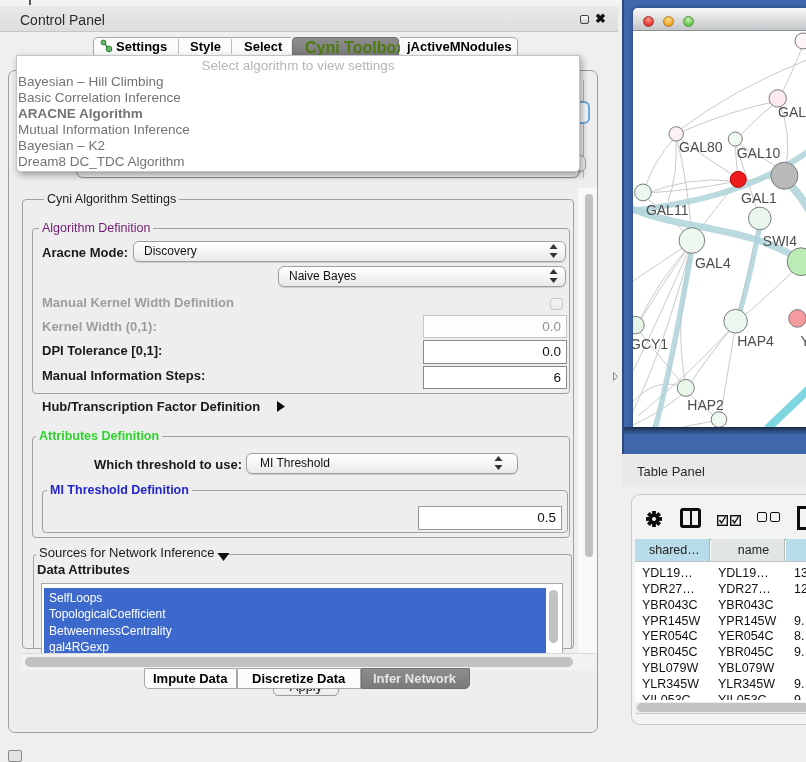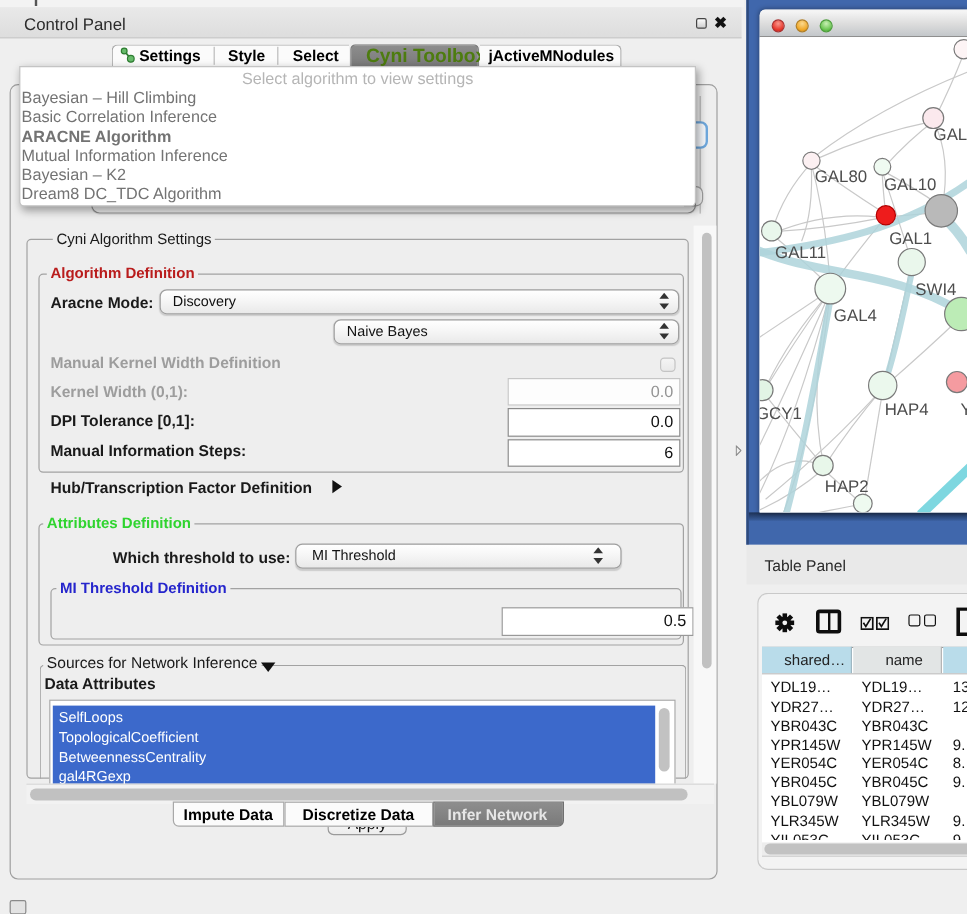--- a/index.html
+++ b/index.html
@@ -59,21 +59,21 @@
   <div class="abs" style="left:583px;top:80px;width:1px;height:98px;background:#b7b7b7;"></div>
   <div class="abs" style="left:572px;top:101px;width:18px;height:23px;border:2.5px solid #6ea7dc;border-radius:6px;background:#f3f6fa;"></div>
   <div class="abs" style="left:570px;top:155px;width:16px;height:17px;border:1px solid #9f9f9f;border-radius:0 6px 6px 0;background:#f2f2f2;"></div>
 
   <div class="abs" style="left:76px;top:140px;width:504px;height:38px;border:1.5px solid #8f8f8f;border-radius:7px;box-shadow:0 1px 0 rgba(0,0,0,0.08);"></div>
 
   <div class="grp" style="left:22px;top:199px;width:552px;height:450px;"></div>
   <div class="grpTitle" style="left:44px;top:192px;color:#1a1a1a;">Cyni Algorithm Settings</div>
 
   <div class="grp" style="left:32px;top:228px;width:538px;height:166px;"></div>
-  <div class="grpTitle" style="left:39px;top:221px;color:#b91c1c;font-weight:bold;">Algorithm Definition</div>
+  <div class="grpTitle" style="left:39px;top:221px;color:#701a75;font-weight:normal;">Algorithm Definition</div>
 
   <div class="lbl" style="left:42px;top:245px;">Aracne Mode:</div>
   <div class="combo" style="left:133px;top:241px;width:433px;">Discovery</div>
   <div class="arr" style="left:549px;top:244px;"><svg width="9" height="14">
         <polygon points="4.5,0 8.5,5 0.5,5" fill="#333"></polygon>
         <polygon points="4.5,14 8.5,9 0.5,9" fill="#333"></polygon>
       </svg></div>
   <div class="combo" style="left:278px;top:266px;width:288px;">Naive Bayes</div>
   <div class="arr" style="left:549px;top:269px;"><svg width="9" height="14">
         <polygon points="4.5,0 8.5,5 0.5,5" fill="#333"></polygon>
@@ -99,21 +99,21 @@
   <div class="grpTitle" style="left:36px;top:429px;color:#2fd42f;font-weight:bold;">Attributes Definition</div>
   <div class="lbl" style="left:94px;top:457px;">Which threshold to use:</div>
   <div class="combo" style="left:246px;top:453px;width:272px;padding-left:13px;">MI Threshold</div>
   <div class="arr" style="left:494px;top:456px;"><svg width="9" height="14">
         <polygon points="4.5,0 8.5,5 0.5,5" fill="#333"></polygon>
         <polygon points="4.5,14 8.5,9 0.5,9" fill="#333"></polygon>
       </svg></div>
 
   <div class="grp" style="left:42px;top:490px;width:526px;height:43px;"></div>
   <div class="grpTitle" style="left:47px;top:483px;color:#2525cc;font-weight:bold;">MI Threshold Definition</div>
-  <div class="fld" style="left:418px;top:506px;width:160px;height:24px;line-height:22px;border-color:#999;padding-left:22px;">0.5</div>
+  <div class="fld" style="left:418px;top:506px;width:144px;height:24px;line-height:22px;border-color:#999;padding-left:22px;">0.5</div>
 
   <div class="grp" style="left:33px;top:554px;width:539px;height:95px;border-radius:4px 4px 0 0;border-bottom:none;"></div>
   <div class="grpTitle" style="left:36px;top:546px;color:#1a1a1a;font-size:13px;">Sources for Network Inference</div>
   <div class="abs" style="left:217px;top:548px;width:13px;height:10px;">
     <svg width="13" height="10">
         <polygon points="0.5,1 12.5,1 6.5,9" fill="#111"></polygon>
       </svg>
   </div>
   <div class="lbl" style="left:37px;top:562px;">Data Attributes</div>
 
@@ -279,21 +279,21 @@
   <div class="abs" style="left:137px;top:512px;width:10px;height:10px;border:1.4px solid #111;border-radius:2px;"></div>
   <div class="abs" style="left:150px;top:512px;width:10px;height:10px;border:1.4px solid #111;border-radius:2px;"></div>
   <div class="abs" style="left:176px;top:506px;width:22px;height:24px;overflow:hidden;">
     <svg width="22" height="24" viewBox="0 0 22 24">
       <path d="M2.5 1.5 L12 1.5 L19 8.5 L19 22.5 L2.5 22.5 Z" fill="none" stroke="#0d0d0d" stroke-width="3"></path>
       <path d="M12 1.5 L12 8.5 L19 8.5" fill="none" stroke="#0d0d0d" stroke-width="2"></path>
     </svg>
   </div>
 
   <div class="abs" style="left:15px;top:539px;width:171px;height:163px;background:#fff;border-top:1px solid #9a9a9a;"></div>
-  <div class="abs" style="left:15px;top:539px;width:75px;height:22px;background:#b9dcea;border-right:1px solid #9fb7c2;font-size:12.5px;color:#222;text-align:center;line-height:22px;padding-left:14px;">shared…</div>
+  <div class="abs" style="left:15px;top:539px;width:75px;height:22px;background:#b9dcea;border-right:1px solid #9fb7c2;font-size:12.5px;color:#222;line-height:22px;padding-left:14px;">shared…</div>
   <div class="abs" style="left:91px;top:539px;width:74px;height:22px;background:#e2e5e5;border-right:1px solid #b5b5b5;font-size:12.5px;color:#222;text-align:center;line-height:22px;padding-left:12px;">name</div>
   <div class="abs" style="left:166px;top:539px;width:20px;height:22px;background:#b9dcea;"></div>
   <div class="abs" style="left:15px;top:561px;width:171px;height:1px;background:#c0c0c0;"></div>
 
   <div class="abs" style="left:22px;top:566px;font-size:12.5px;color:#111;line-height:15.85px;">YDL19…<br>YDR27…<br>YBR043C<br>YPR145W<br>YER054C<br>YBR045C<br>YBL079W<br>YLR345W<br>YIL053C</div>
   <div class="abs" style="left:98px;top:566px;font-size:12.5px;color:#111;line-height:15.85px;">YDL19…<br>YDR27…<br>YBR043C<br>YPR145W<br>YER054C<br>YBR045C<br>YBL079W<br>YLR345W<br>YIL053C</div>
   <div class="abs" style="left:174px;top:566px;font-size:12.5px;color:#111;line-height:15.85px;">13<br>12<br><br>9.<br>8.<br>9.<br><br>9.<br>9.</div>
 
   <div class="abs" style="left:15px;top:700px;width:171px;height:3px;background:#fff;"></div>
 

